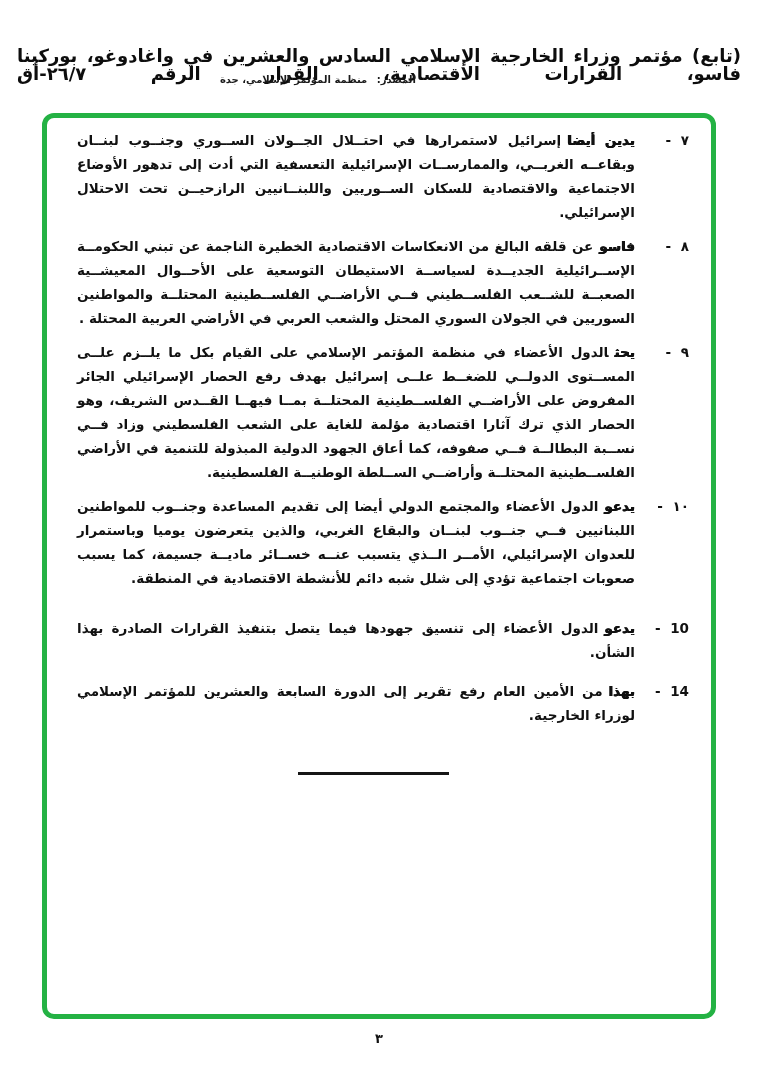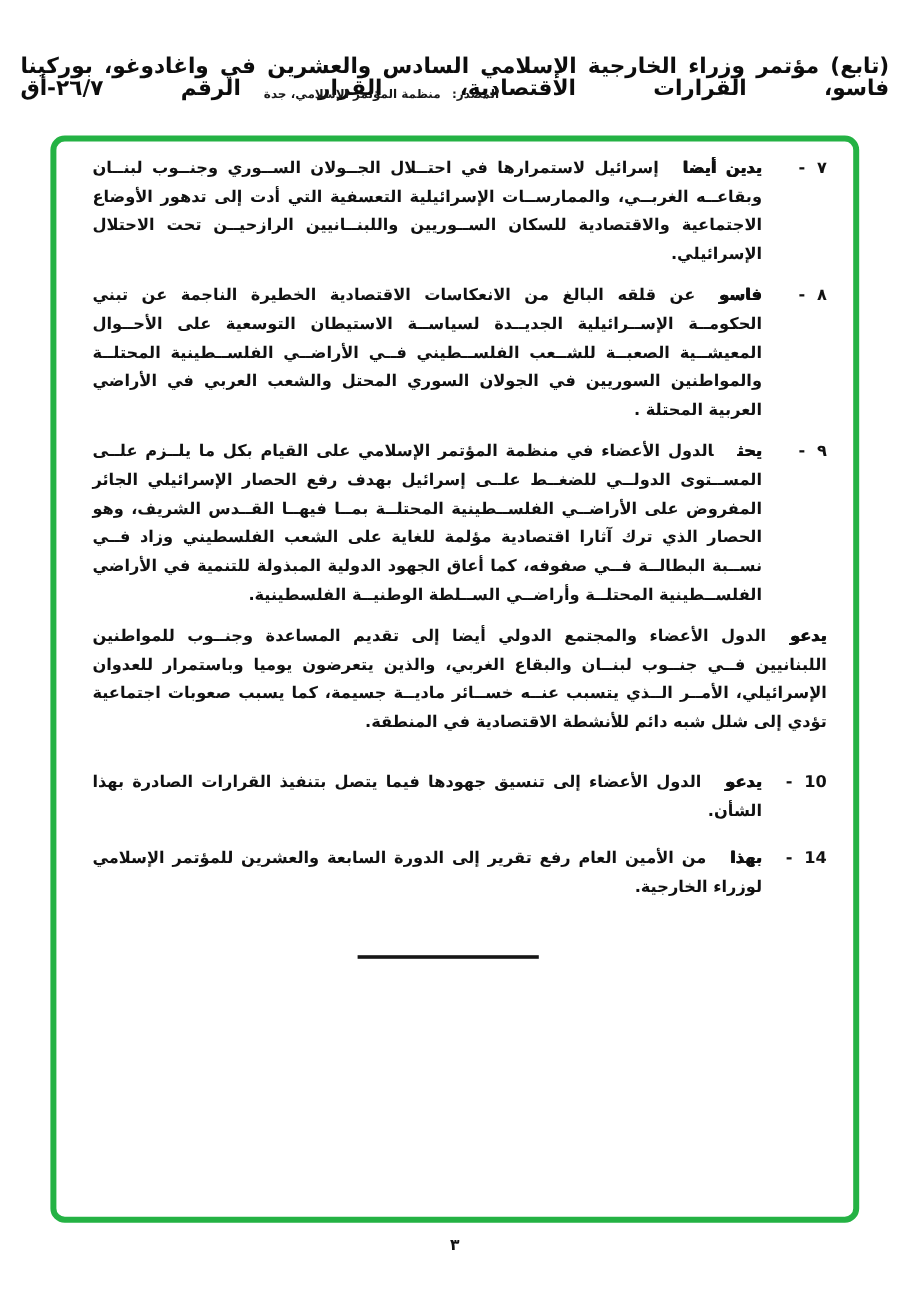--- a/index.html
+++ b/index.html
@@ -39,21 +39,21 @@
     line-height:24px; text-align:right;
     word-spacing:5px; white-space:nowrap;
   }
   .itext {
     flex:1;
     font-size:13.5px; font-weight:bold;
     line-height:24px;
     text-align:justify;
   }
   .lead {
-    margin-left:20px;
+    margin-left:6px;
     text-shadow:0.4px 0 currentColor, -0.4px 0 currentColor;
   }
   .item-10 { margin-bottom:26px; }
   .item-11 { margin-bottom:15px; }
   .sep {
     width:151px; height:3px; background:#161616;
     margin:45px 240px 0 auto;
   }
   .pagenum {
     position:absolute; top:1031px; left:0; right:0;
@@ -82,20 +82,21 @@
     <span class="num">٨ -</span>
     <p class="itext"><b class="lead">فاسو</b><span>عن قلقه البالغ من الانعكاسات الاقتصادية الخطيرة الناجمة عن تبني الحكومــة الإســرائيلية الجديــدة لسياســة الاستيطان التوسعية على الأحــوال المعيشــية الصعبــة للشــعب الفلســطيني فــي الأراضــي الفلســطينية المحتلــة والمواطنين السوريين في الجولان السوري المحتل والشعب العربي في الأراضي العربية المحتلة .</span></p>
   </div>
 
   <div class="item item-9">
     <span class="num">٩ -</span>
     <p class="itext"><b class="lead">يحث</b><span>الدول الأعضاء في منظمة المؤتمر الإسلامي على القيام بكل ما يلــزم علــى المســتوى الدولــي للضغــط علــى إسرائيل بهدف رفع الحصار الإسرائيلي الجائر المفروض على الأراضــي الفلســطينية المحتلــة بمــا فيهــا القــدس الشريف، وهو الحصار الذي ترك آثارا اقتصادية مؤلمة للغاية على الشعب الفلسطيني وزاد فــي نســبة البطالــة فــي صفوفه، كما أعاق الجهود الدولية المبذولة للتنمية في الأراضي الفلســطينية المحتلــة وأراضــي الســلطة الوطنيــة الفلسطينية.</span></p>
   </div>
 
   <div class="item item-10">
+    <span class="num">١٠ -</span>
     <p class="itext"><b class="lead">يدعو</b><span>الدول الأعضاء والمجتمع الدولي أيضا إلى تقديم المساعدة وجنــوب للمواطنين اللبنانيين فــي جنــوب لبنــان والبقاع الغربي، والذين يتعرضون يوميا وباستمرار للعدوان الإسرائيلي، الأمــر الــذي يتسبب عنــه خســائر ماديــة جسيمة، كما يسبب صعوبات اجتماعية تؤدي إلى شلل شبه دائم للأنشطة الاقتصادية في المنطقة.</span></p>
   </div>
 
   <div class="item item-11">
     <span class="num">10 -</span>
     <p class="itext"><b class="lead">يدعو</b><span>الدول الأعضاء إلى تنسيق جهودها فيما يتصل بتنفيذ القرارات الصادرة بهذا الشأن.</span></p>
   </div>
 
   <div class="item item-12">
     <span class="num">14 -</span>

